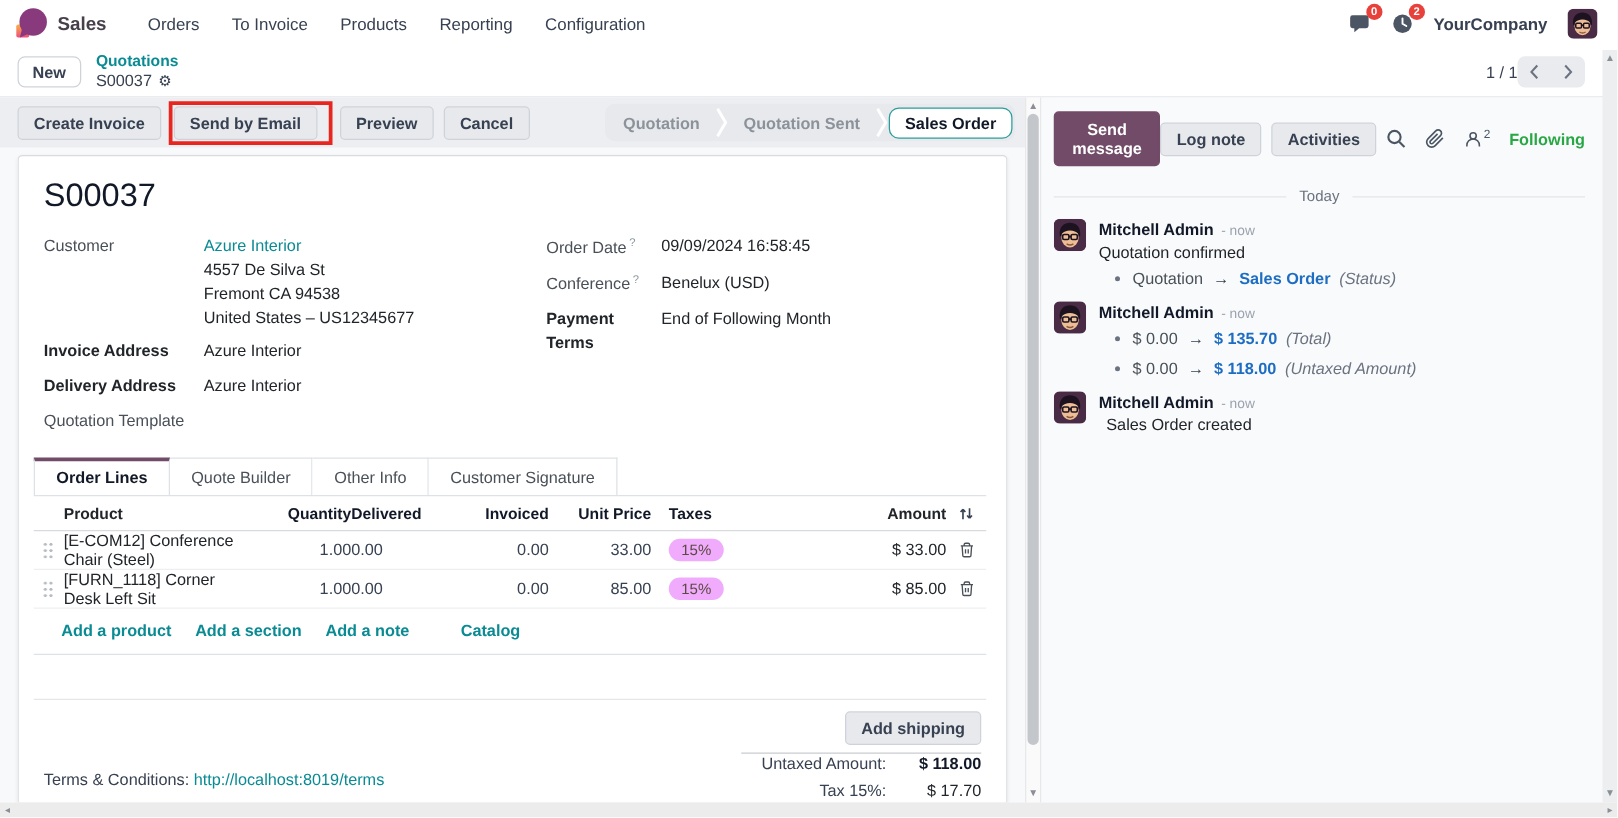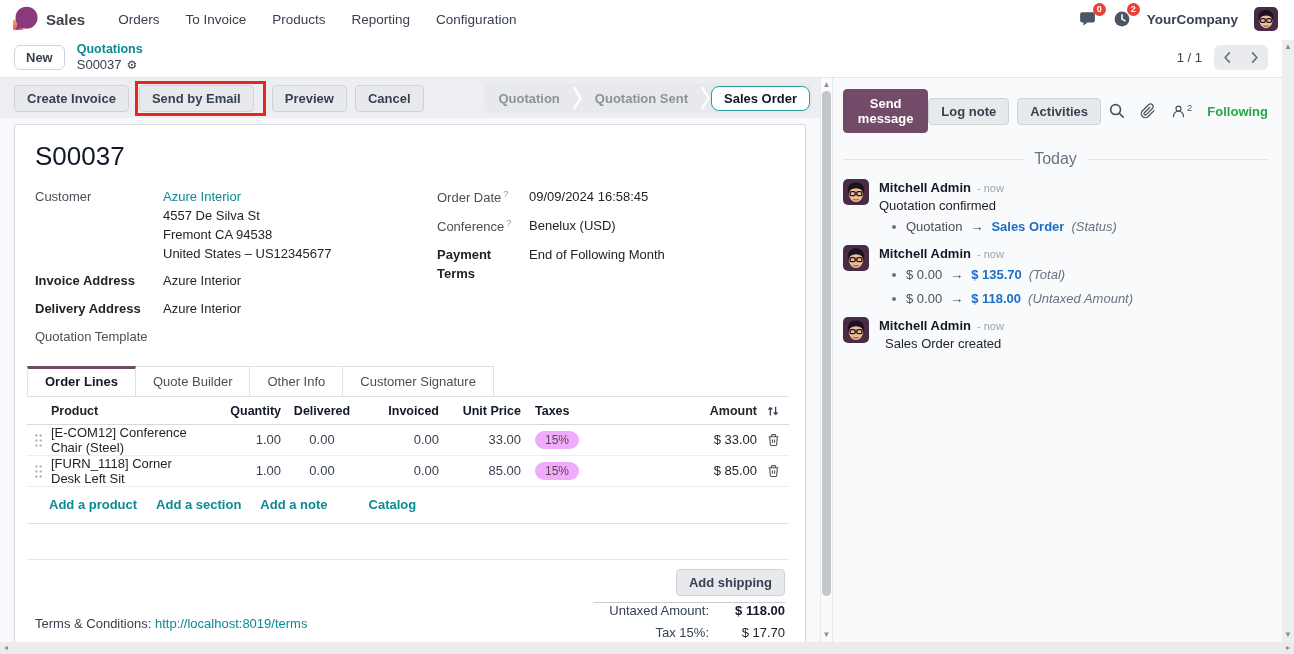--- a/index.html
+++ b/index.html
@@ -18,21 +18,21 @@
   .company { font-size:13.5px; font-weight:600; color:#374151; }
   .user-avatar svg { width:24px; height:24px; border-radius:5px; display:block; }
 
   
   .control { height:40px; display:flex; align-items:center; padding:0 26px 0 14px; border-bottom:1px solid #e4e6ea; background:#fff; }
   .new-btn { background:#fff; border:1px solid #cfd3d9; border-radius:6px; padding:4px 11px; font-weight:700; font-size:13px; color:#374151; cursor:pointer; }
   .bc { margin-left:12px; display:flex; flex-direction:column; line-height:1.2; }
   .bc-parent { color:#0a8b93; font-size:12.5px; font-weight:600; cursor:pointer; }
   .bc-current { font-size:13px; color:#374151; display:flex; align-items:center; gap:5px; }
   .gear { font-size:12px; color:#374151; cursor:pointer; }
-  .pager { margin-left:auto; display:flex; align-items:center; gap:12px; }
+  .pager { margin-left:auto; display:flex; align-items:center; }
   .pager-text { font-size:13px; color:#374151; }
   .pager-btns { display:flex; background:#e9ebee; border-radius:6px; overflow:hidden; }
   .pager-btn { width:27px; height:25px; display:flex; align-items:center; justify-content:center; color:#6b7280; cursor:pointer; }
 
   
   .content { display:flex; height:564px; }
   .left-pane { width:820px; background:#f8f9fa; display:flex; flex-direction:column; }
 
   .action-strip { background:#eceef1; display:flex; align-items:center; padding:5px 8px 5px 14px; height:40px; flex-shrink:0; }
   .btn { background:#e7e9ed; border:1px solid #cfd3d9; border-radius:4px; padding:5px 12px; font-size:13px; font-weight:600; color:#374151; white-space:nowrap; cursor:pointer; }
@@ -66,21 +66,21 @@
   .tab.active { border-top:3px solid #714b67; padding-top:5px; font-weight:600; color:#111827; }
 
   
   .thead { display:flex; align-items:center; padding:7px 0 6px; border-bottom:1px solid #d8dadd; font-weight:700; color:#111827; font-size:12.5px; }
   .trow { display:flex; align-items:center; height:32px; border-bottom:1px solid #edeff1; font-size:13px; }
   .c-handle { width:22px; display:flex; justify-content:center; cursor:grab; }
   .dots { width:9px; height:14px; background-image:radial-gradient(circle,#b6bcc2 1.1px,transparent 1.4px); background-size:4.5px 5px; }
   .c-product { flex:1; color:#212529; padding-left:2px; }
   .thead .c-product { padding-left:24px; }
   .c-qty { width:92px; text-align:right; }
-  .c-del { width:82px; text-align:center; }
+  .c-del { width:82px; text-align:left; }
   .c-inv { width:76px; text-align:right; }
   .c-price { width:82px; text-align:right; }
   .c-tax { width:98px; padding-left:14px; }
   .tax-badge { background:#f0abfc; color:#5b4a42; border-radius:10px; padding:2px 10px; font-size:12px; display:inline-block; cursor:pointer; }
   .c-amount { width:138px; text-align:right; color:#212529; }
   .c-end { width:32px; display:flex; justify-content:center; color:#495057; }
   .c-end svg { cursor:pointer; }
 
   .links-row { display:flex; align-items:center; padding:10px 0 11px 22px; border-bottom:1px solid #dee2e6; font-size:13px; font-weight:600; }
   .links-row .lnk { margin-right:19px; }
@@ -108,21 +108,21 @@
   .chatter { flex:1; background:#f9fafb; padding:11px 26px 0 10px; overflow:hidden; }
   .chat-actions { display:flex; align-items:center; }
   .chat-actions .btn { margin-right:8px; }
   .btn-primary { background:#714b67; border:1px solid #714b67; border-radius:4px; color:#fff; font-size:13px; font-weight:600; padding:6px 12px; cursor:pointer; }
   .chat-icons { margin-left:auto; display:flex; align-items:center; gap:15px; color:#4b5563; }
   .chat-icons svg { display:block; cursor:pointer; }
   .follower { display:flex; align-items:flex-start; gap:1px; cursor:pointer; }
   .sup2 { font-size:9.5px; color:#4b5563; margin-top:-2px; }
   .following { color:#28a745; font-weight:700; font-size:13px; cursor:pointer; }
 
-  .divider { display:flex; align-items:center; gap:10px; margin:17px 0 11px; color:#6b7280; font-size:16px; }
+  .divider { display:flex; align-items:center; gap:10px; margin:17px 0 11px; color:#6b7280; font-size:12px; }
   .dline { flex:1; height:1px; background:#e3e5e8; }
 
   .message { display:flex; margin-bottom:11px; }
   .msg-avatar { width:26px; height:26px; border-radius:5px; flex-shrink:0; display:block; }
   .msg-body { margin-left:10px; font-size:13px; padding-top:1px; }
   .msg-head { display:flex; align-items:baseline; gap:6px; }
   .author { font-weight:700; color:#111827; }
   .time { font-size:11px; color:#9ca3af; }
   .msg-text { color:#212529; margin-top:3px; }
   .track { display:flex; align-items:center; margin:6px 0 0 13px; }

